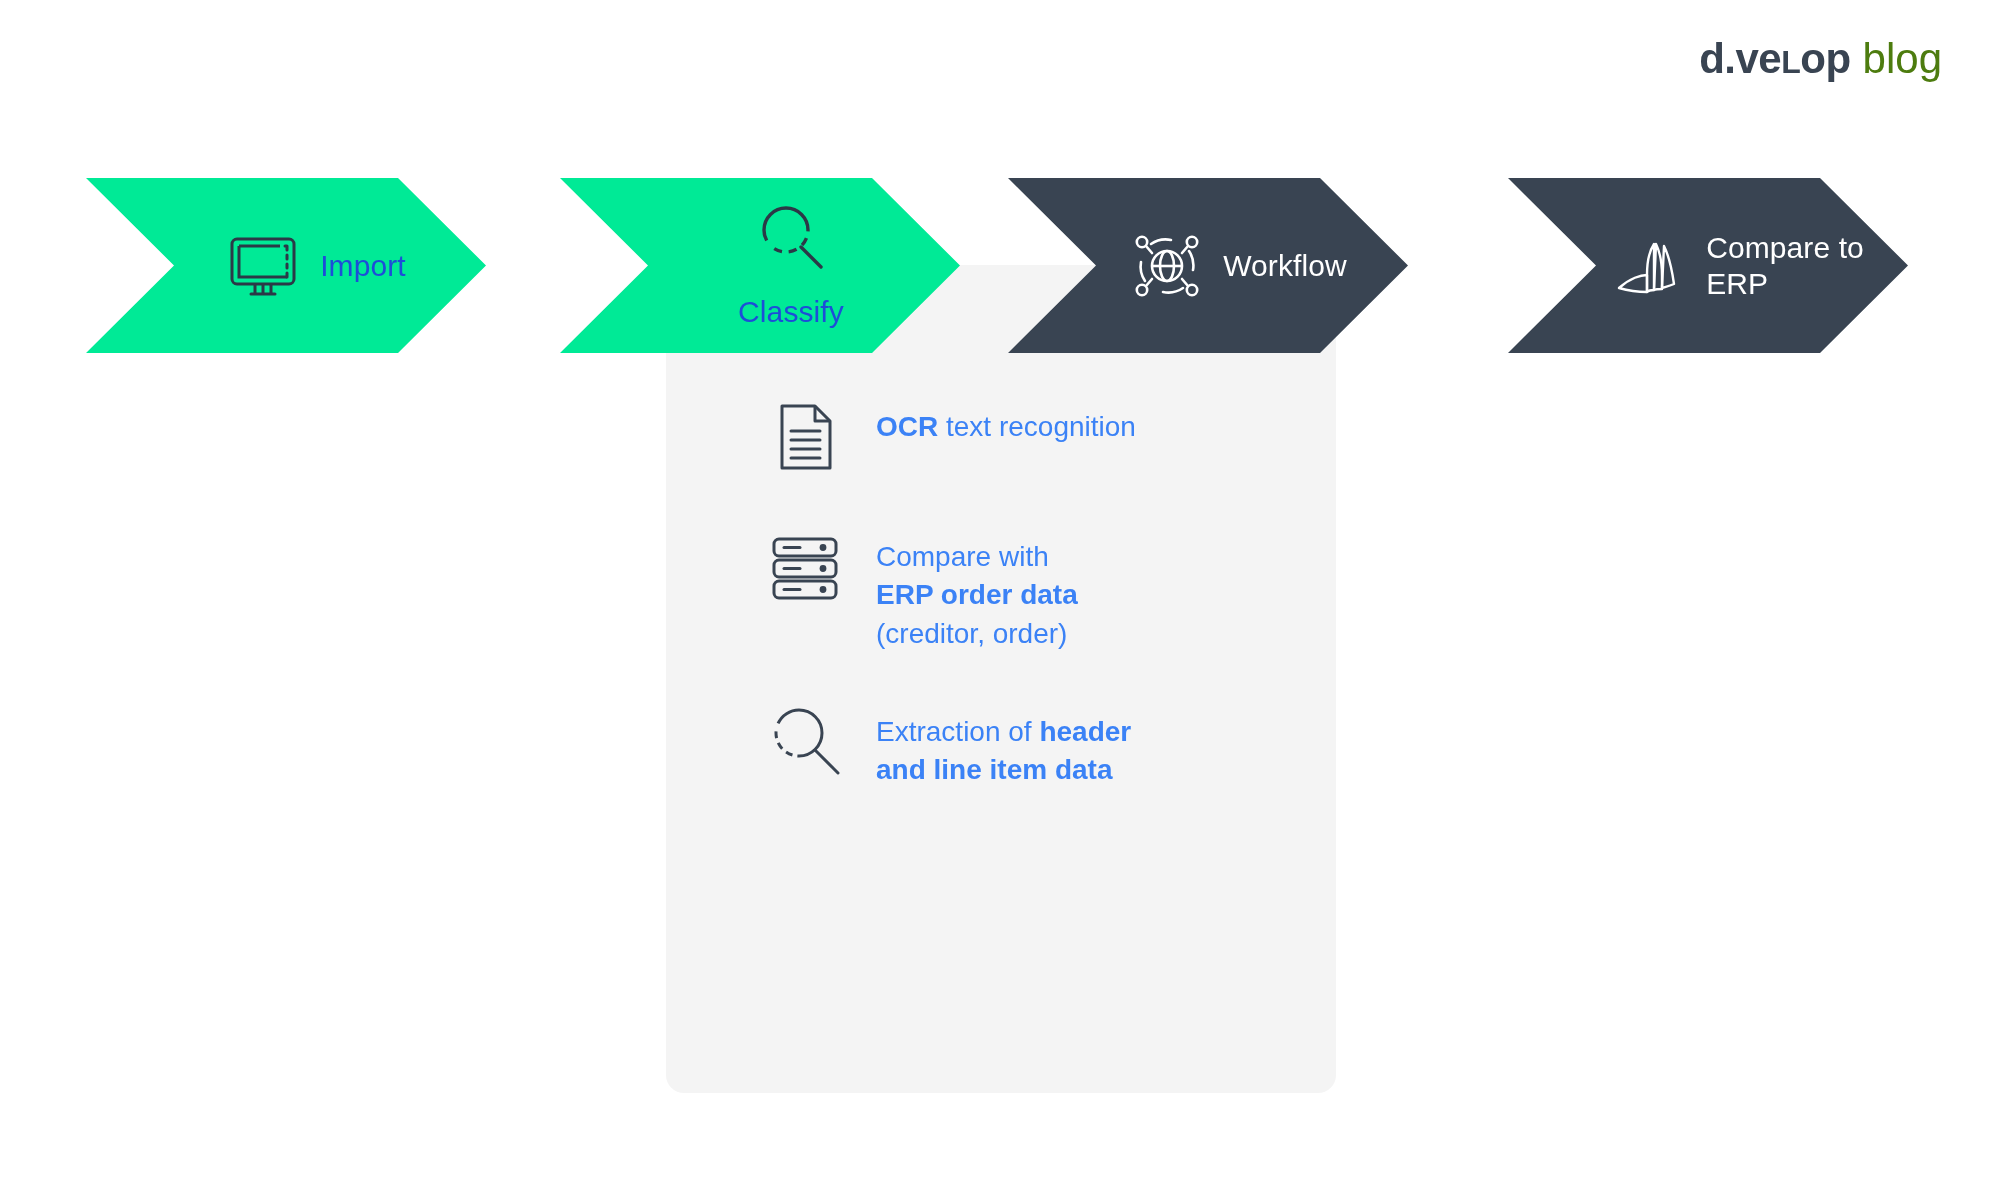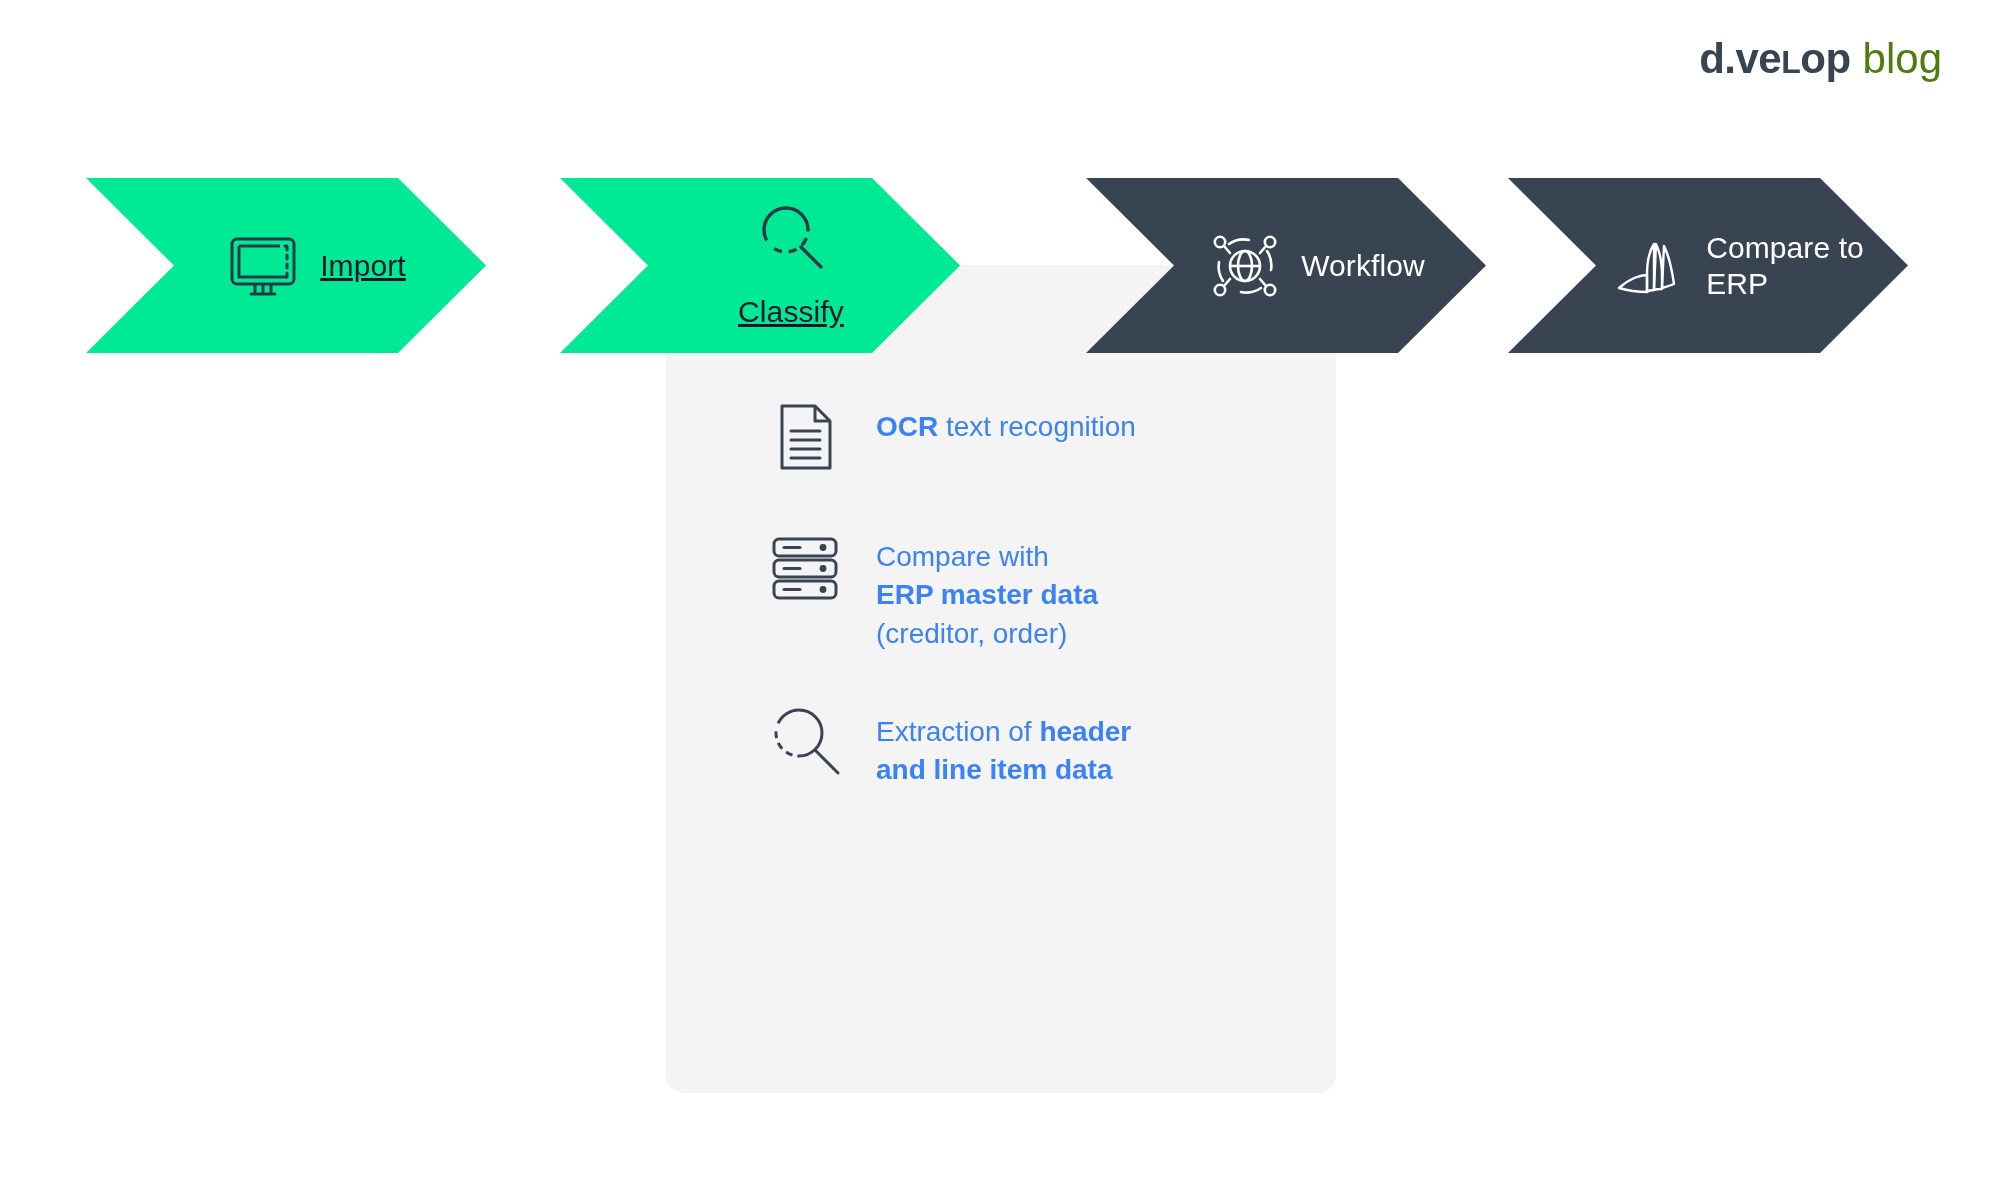--- a/index.html
+++ b/index.html
@@ -94,26 +94,26 @@
     height: 72px;
     display: block;
   }
   .chevron-label {
     font-size: 30px;
     font-weight: 400;
     line-height: 1.18;
     letter-spacing: 0.1px;
     white-space: pre-line;
   }
-  .chevron.green .chevron-label { color: #0f172a; text-decoration: underline; }
+  .chevron.green .chevron-label { color: #1d4ed8; }
   .chevron.dark  .chevron-label { color: #ffffff; }
 
   #chev-0 { left: 86px;   }
   #chev-1 { left: 560px; flex-direction: column;  }
-  #chev-2 { left: 1086px; }
+  #chev-2 { left: 1008px; }
   #chev-3 { left: 1508px; }
 
   
   .detail-list {
     position: absolute;
     left: 770px;
     top: 400px;
     width: 520px;
     z-index: 2;
   }
@@ -236,21 +236,21 @@
         <path d="M14 17.5 H30" stroke="#394452" stroke-width="3" stroke-linecap="round"></path>
         <circle cx="53" cy="17.5" r="3.4" fill="#394452"></circle>
         <rect x="4" y="30" width="62" height="17" rx="5" stroke="#394452" stroke-width="3"></rect>
         <path d="M14 38.5 H30" stroke="#394452" stroke-width="3" stroke-linecap="round"></path>
         <circle cx="53" cy="38.5" r="3.4" fill="#394452"></circle>
         <rect x="4" y="51" width="62" height="17" rx="5" stroke="#394452" stroke-width="3"></rect>
         <path d="M14 59.5 H30" stroke="#394452" stroke-width="3" stroke-linecap="round"></path>
         <circle cx="53" cy="59.5" r="3.4" fill="#394452"></circle>
       </svg>
       <div class="detail-text"><span>Compare with
-</span><b>ERP master data</b><span>
+</span><b>ERP order data</b><span>
 (creditor, order)</span></div>
     </div>
 
     <div class="detail-item" data-idx="3">
       <svg class="detail-icon" viewBox="0 0 74 74" fill="none">
         <path d="M52 28 A23 23 0 0 0 29 5 A23 23 0 0 0 6 28 A23 23 0 0 0 29 51 A23 23 0 0 0 52 28 Z" stroke="#394452" stroke-width="3" fill="none" style="stroke-dasharray:62 8 7 5 7 5 7 5;"></path>
         <path d="M45 45 L68 68" stroke="#394452" stroke-width="3" stroke-linecap="round"></path>
       </svg>
       <div class="detail-text"><span>Extraction of </span><b>header
 and line item data</b></div>

